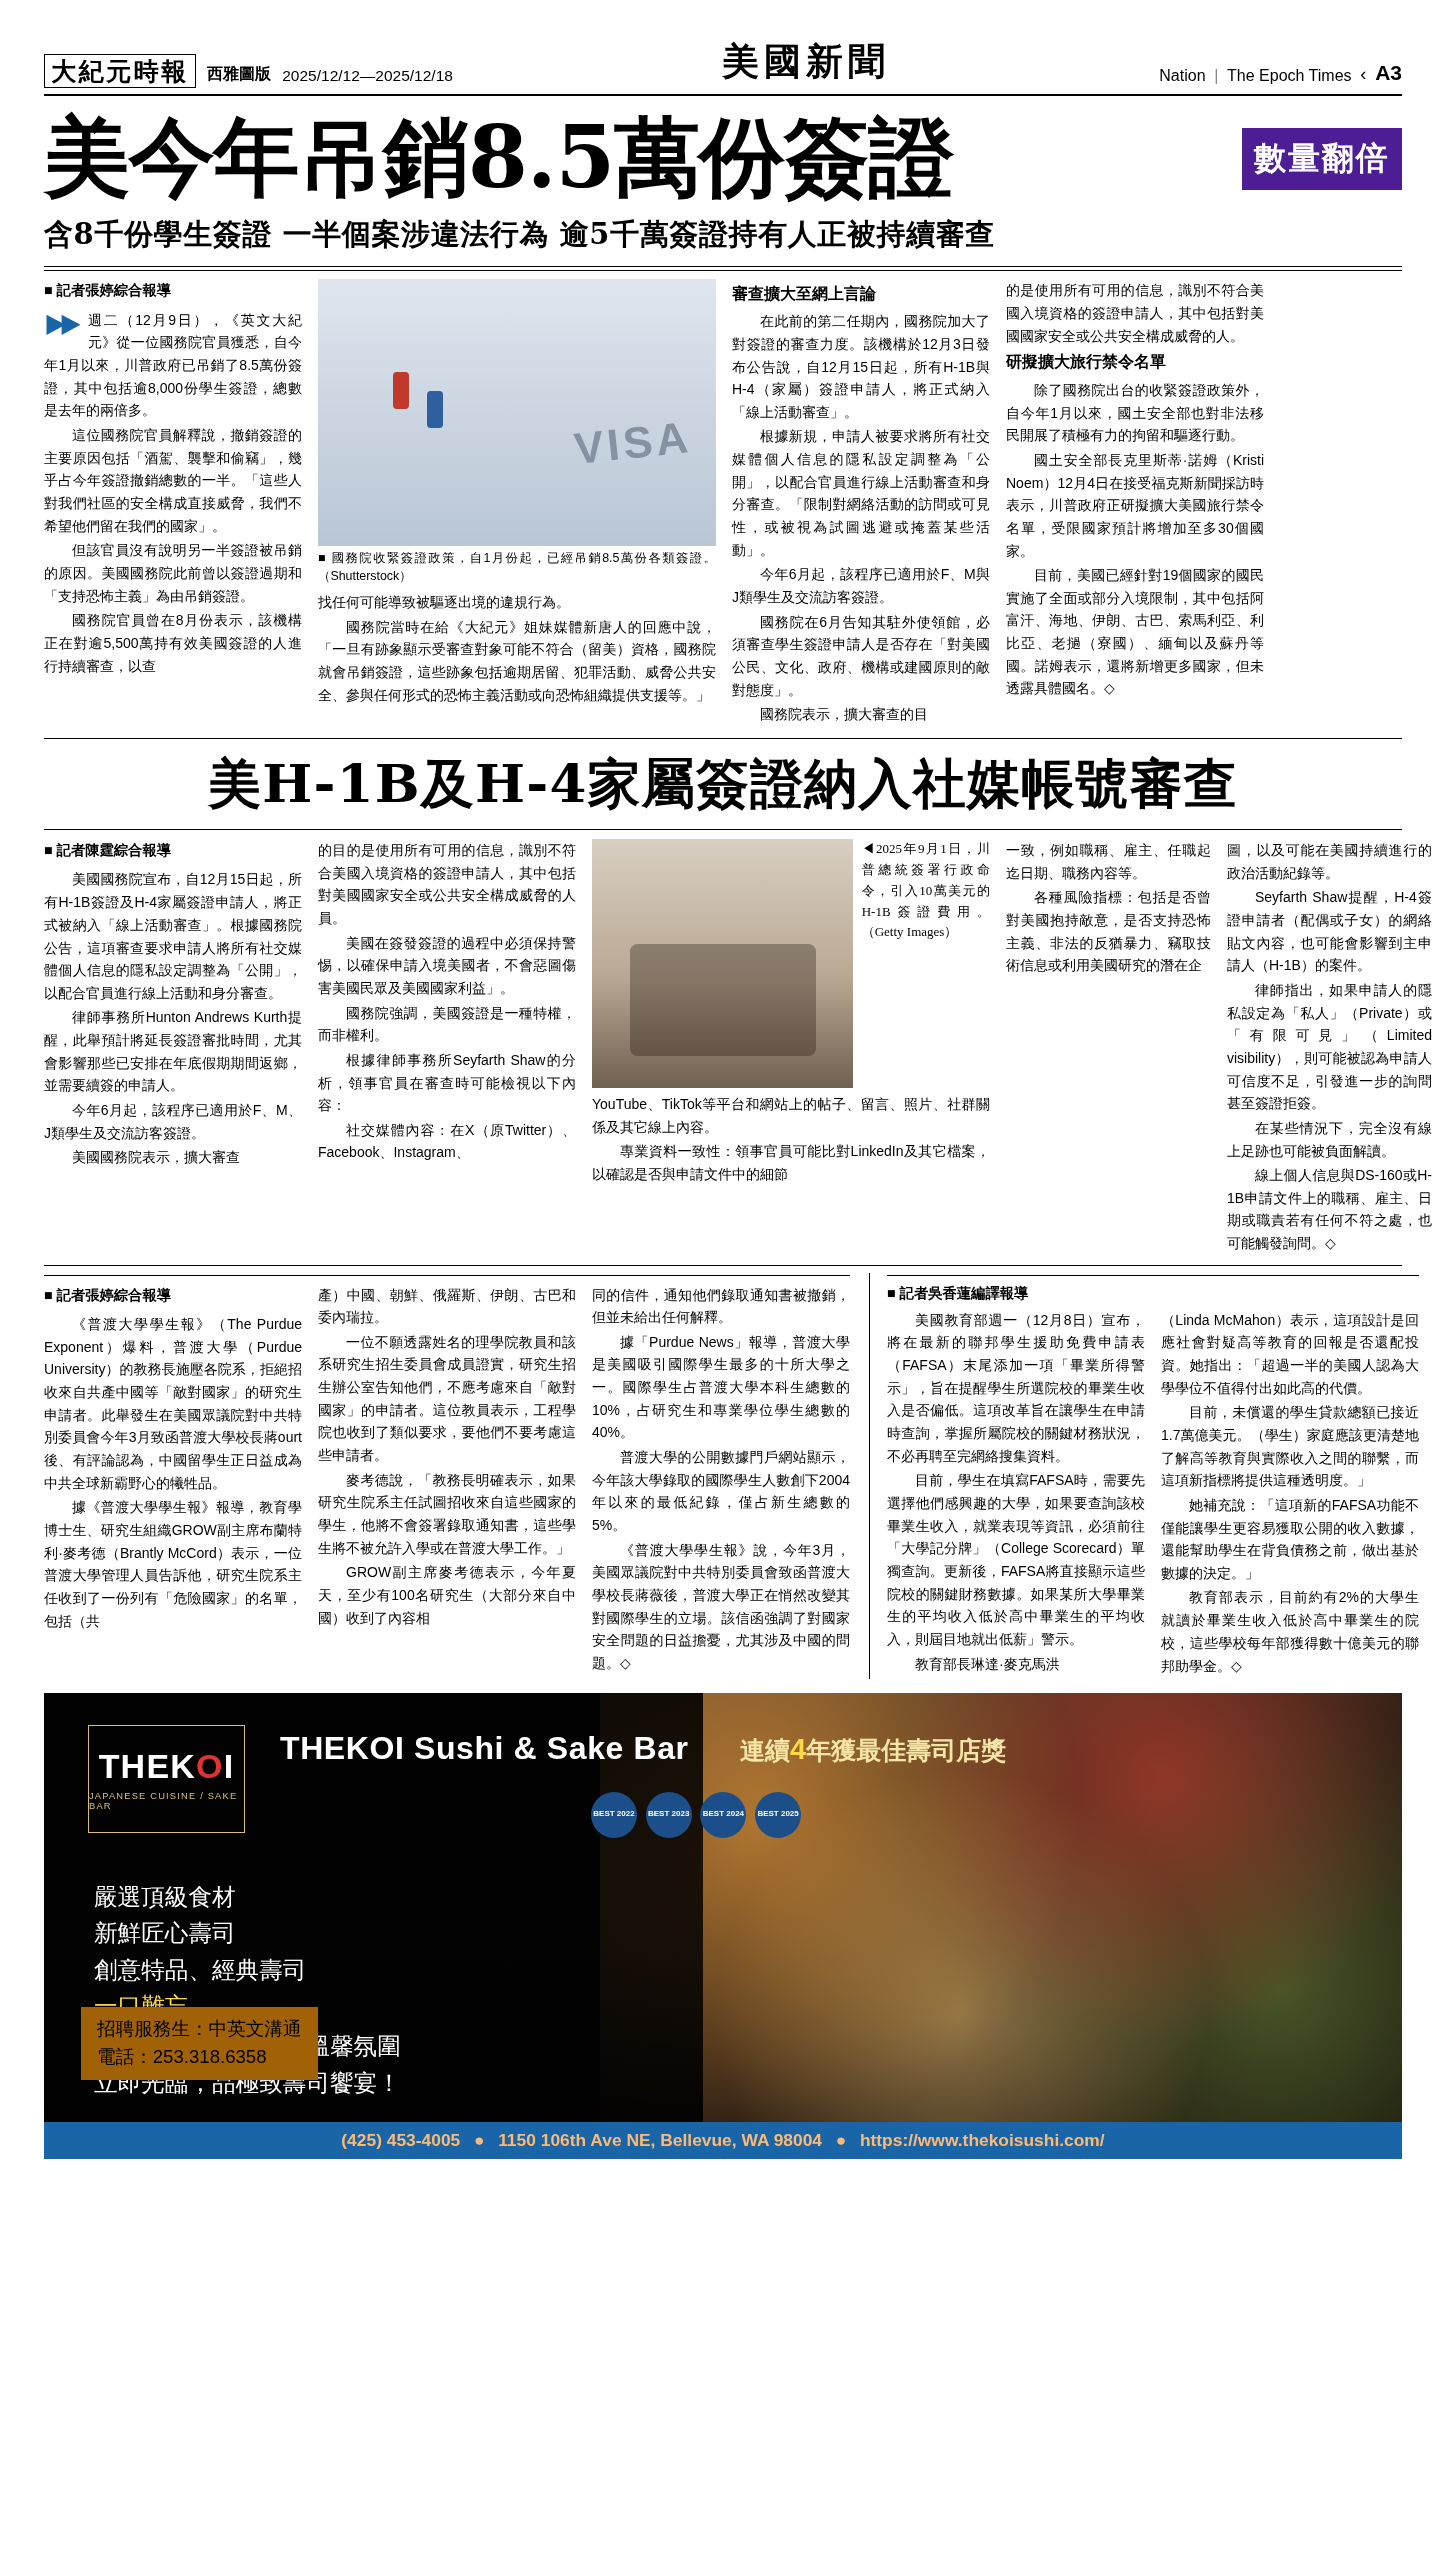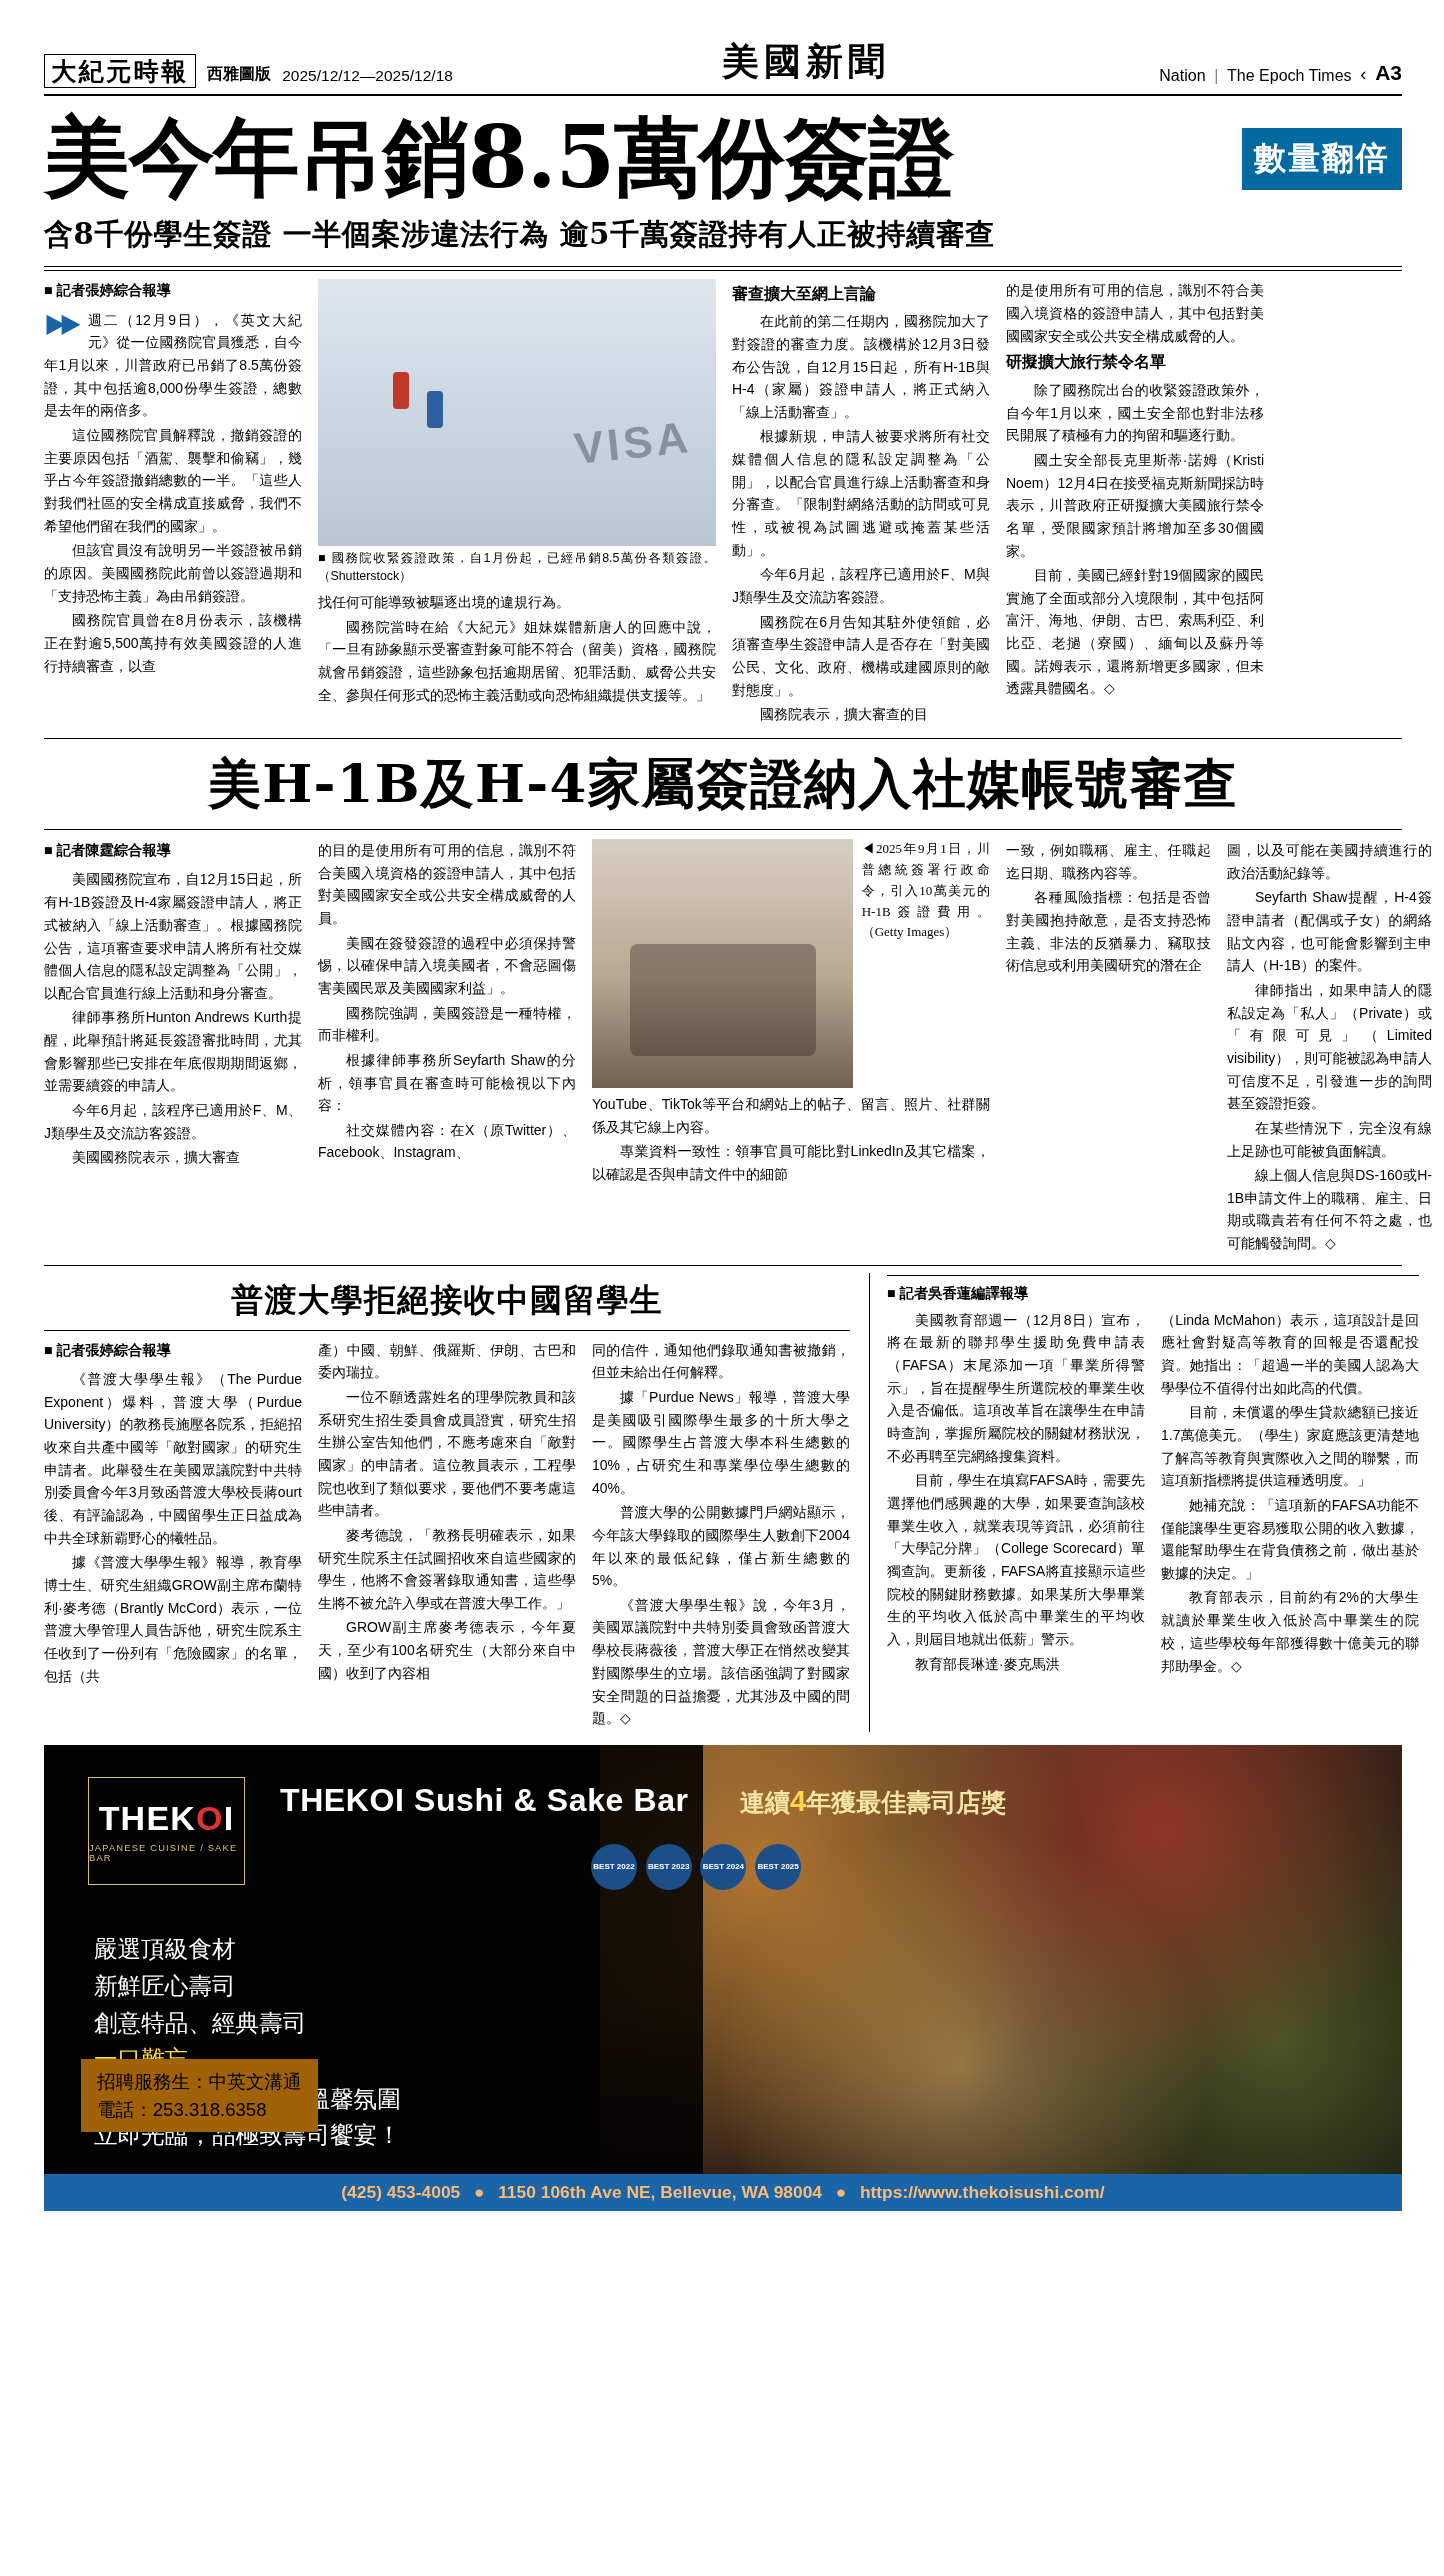--- a/index.html
+++ b/index.html
@@ -14,21 +14,21 @@
   .mast-date{font-size:15.5px;margin-left:11.2px;padding-bottom:3.7px;}
   .mast-center{flex:1;text-align:center;font-size:37px;font-weight:bold;letter-spacing:5px;font-family:"DejaVu Serif","Liberation Serif",serif;padding-bottom:1.2px;}
   .mast-right{display:flex;align-items:flex-end;gap:8.7px;padding-bottom:3.7px;font-size:16px;}
   .mast-right .sep{color:#888;}
   .mast-pg{font-size:21px;font-weight:bold;}
   .chev{font-size:18.6px;}
 
   
   .headline-wrap{position:relative;margin-top:16px;}
   .headline{font-family:"DejaVu Serif","Liberation Serif",serif;font-size:86px;font-weight:bold;letter-spacing:-1.2px;line-height:1.05;}
-  .badge{position:absolute;right:0;top:16px;background:#0369a1;color:#fff;font-size:32px;font-weight:bold;padding:8.7px 12.4px;letter-spacing:1.9px;}
+  .badge{position:absolute;right:0;top:16px;background:#4c1d95;color:#fff;font-size:32px;font-weight:bold;padding:8.7px 12.4px;letter-spacing:1.9px;}
   .subhead{font-size:29px;font-weight:bold;margin-top:12.4px;letter-spacing:0.6px;font-family:"DejaVu Serif","Liberation Serif",serif;}
   .rule-thick{border-top:1.9px solid #000;margin-top:11.2px;}
   .rule-thin{border-top:0.6px solid #000;margin-top:2.5px;}
 
   
   .byline{font-size:14.3px;font-weight:bold;margin-bottom:6.2px;}
   .byline:before{content:"■ ";}
   .cols{display:flex;gap:16px;}
   .col{flex:1;font-size:14px;line-height:1.62;text-align:justify;}
   .col p{margin:0 0 1.9px 0;text-indent:2em;}
@@ -204,21 +204,20 @@
       <p>在某些情況下，完全沒有線上足跡也可能被負面解讀。</p>
       <p>線上個人信息與DS-160或H-1B申請文件上的職稱、雇主、日期或職責若有任何不符之處，也可能觸發詢問。◇</p>
     </div>
   </div>
 
   <div class="rule-thick" style="margin-top:8.7px;"></div>
 
   <div style="display:flex;gap:18.6px;margin-top:6.2px;">
 
     <div style="flex:0 0 792px;">
-      <div class="sec3-title">普渡大學拒絕接收中國留學生</div>
       <div class="rule-thin"></div>
       <div class="cols" style="margin-top:7.5px;">
         <div class="col" style="flex:0 0 258px;">
           <div class="byline">記者張婷綜合報導</div>
           <p>《普渡大學學生報》（The Purdue Exponent）爆料，普渡大學（Purdue University）的教務長施壓各院系，拒絕招收來自共產中國等「敵對國家」的研究生申請者。此舉發生在美國眾議院對中共特別委員會今年3月致函普渡大學校長蔣ourt後、有評論認為，中國留學生正日益成為中共全球新霸野心的犧牲品。</p>
           <p>據《普渡大學學生報》報導，教育學博士生、研究生組織GROW副主席布蘭特利·麥考德（Brantly McCord）表示，一位普渡大學管理人員告訴他，研究生院系主任收到了一份列有「危險國家」的名單，包括（共</p>
         </div>
         <div class="col" style="flex:0 0 258px;">
           <p class="noind">產）中國、朝鮮、俄羅斯、伊朗、古巴和委內瑞拉。</p>
           <p>一位不願透露姓名的理學院教員和該系研究生招生委員會成員證實，研究生招生辦公室告知他們，不應考慮來自「敵對國家」的申請者。這位教員表示，工程學院也收到了類似要求，要他們不要考慮這些申請者。</p>

